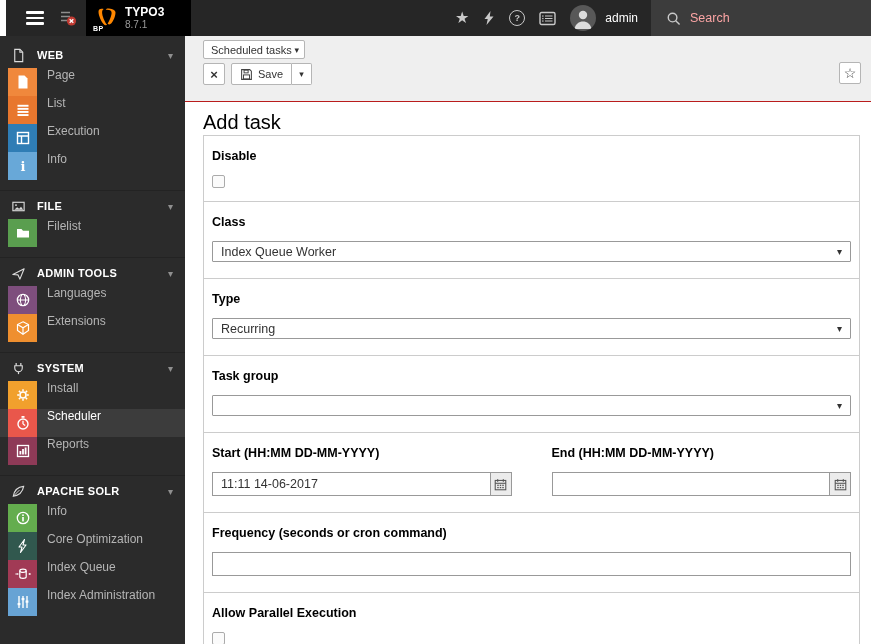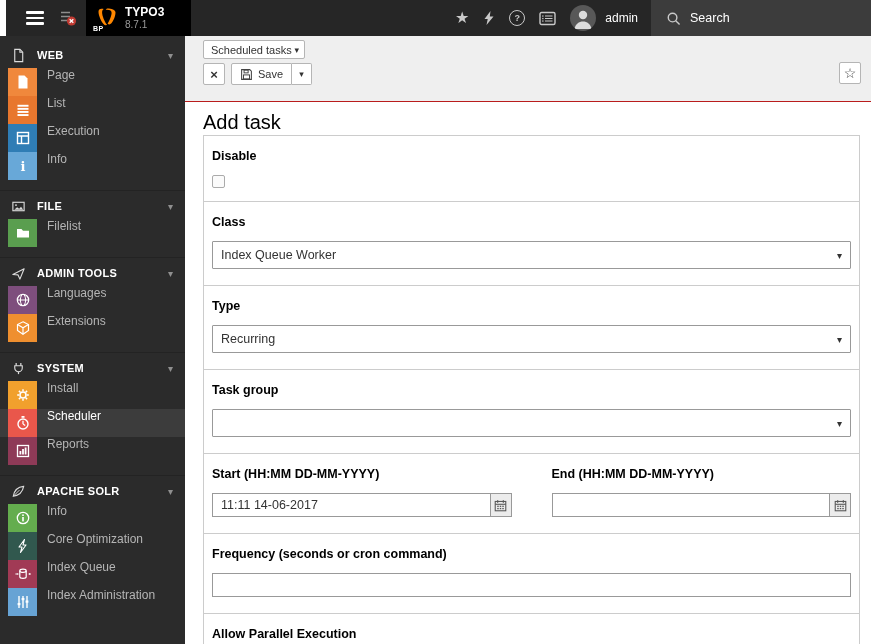--- a/index.html
+++ b/index.html
@@ -19,21 +19,21 @@
   .logo-title { font-size:12px; font-weight:bold; color:#fff; line-height:13px; }
   .logo-version { font-size:10px; color:#9b9b9b; line-height:11px; }
   .tb-fill { flex:1; }
   .tb-icons { display:flex; align-items:center; gap:14px; padding-right:13px; }
   .tb-star { color:#c9c9c9; font-size:16px; line-height:16px; cursor:pointer; }
   .tb-bolt, .tb-list { display:flex; cursor:pointer; }
   .tb-help { width:16px; height:16px; border:1.5px solid #c9c9c9; border-radius:50%; color:#c9c9c9; font-size:9px; font-weight:bold; display:flex; align-items:center; justify-content:center; cursor:pointer; }
   .tb-avatar { width:26px; height:26px; border-radius:50%; background:#585858; overflow:hidden; flex:none; cursor:pointer; }
   .tb-username { color:#fff; font-size:12px; margin-left:-5px; cursor:pointer; }
   .tb-search { width:226px; flex:none; background:#3c3c3c; display:flex; align-items:center; gap:9px; padding-left:15px; cursor:text; }
-  .tb-search-label { color:#ffffff; font-size:12.5px; }
+  .tb-search-label { color:#fca5a5; font-size:12.5px; }
 
   
   .sidebar { position:absolute; top:36px; left:0; bottom:0; width:185px; background:#2b2b2b; overflow:hidden; }
   .side-section { margin-top:10px; border-top:1px solid #232323; padding-top:2px; }
   .side-section:first-child { margin-top:4px; border-top:none; }
   .side-header { height:26px; display:flex; align-items:center; cursor:pointer; }
   .sh-icon { width:15px; margin-left:11px; display:flex; flex:none; }
   .sh-label { margin-left:11px; color:#fff; font-size:11px; font-weight:bold; letter-spacing:.3px; flex:1; }
   .sh-caret { color:#8f8f8f; font-size:10px; margin-right:12px; }
   .side-item { height:28px; display:flex; align-items:flex-start; cursor:pointer; }
@@ -55,21 +55,21 @@
   .btn-bookmark { position:absolute; top:26px; right:10px; width:22px; height:22px; font-size:14px; color:#444; }
 
   .page-title { margin:8px 0 0 18px; font-size:20px; font-weight:400; color:#000; line-height:24px; }
 
   .panel { margin:1px 11px 0 18px; border:1px solid #ccc; background:#fff; }
   .frow { padding:13px 8px 16px 8px; }
   .frow + .frow { border-top:1px solid #ccc; }
   .frow-check { padding-bottom:13px; }
   .flabel { display:block; font-size:12.5px; font-weight:bold; color:#000; margin-bottom:12px; }
   .checkbox { width:13px; height:13px; border:1px solid #ababab; border-radius:2px; background:#fbfbfb; cursor:pointer; }
-  .sel { height:28px; border:1px solid #999; border-radius:1px; background:#fff; display:flex; align-items:center; justify-content:space-between; padding:0 8px; font-size:12.5px; color:#333; cursor:pointer; }
+  .sel { height:21px; border:1px solid #999; border-radius:1px; background:#fff; display:flex; align-items:center; justify-content:space-between; padding:0 8px; font-size:12.5px; color:#333; cursor:pointer; }
   .sel-caret { font-size:10px; color:#333; }
   .tinput { height:24px; width:100%; border:1px solid #999; border-radius:0; background:#fff; font-size:12.5px; color:#333; padding:0 8px; font-family:inherit; outline:none; }
   .input-group { display:flex; }
   .input-group .tinput { flex:1; min-width:0; }
   .cal-btn { width:22px; height:24px; margin-left:-1px; background:#ececec; border:1px solid #999; display:flex; align-items:center; justify-content:center; cursor:pointer; flex:none; }
   .two-col { display:flex; gap:40px; }
   .two-col .col { flex:1; min-width:0; }
 </style>
 </head>
 <body>

